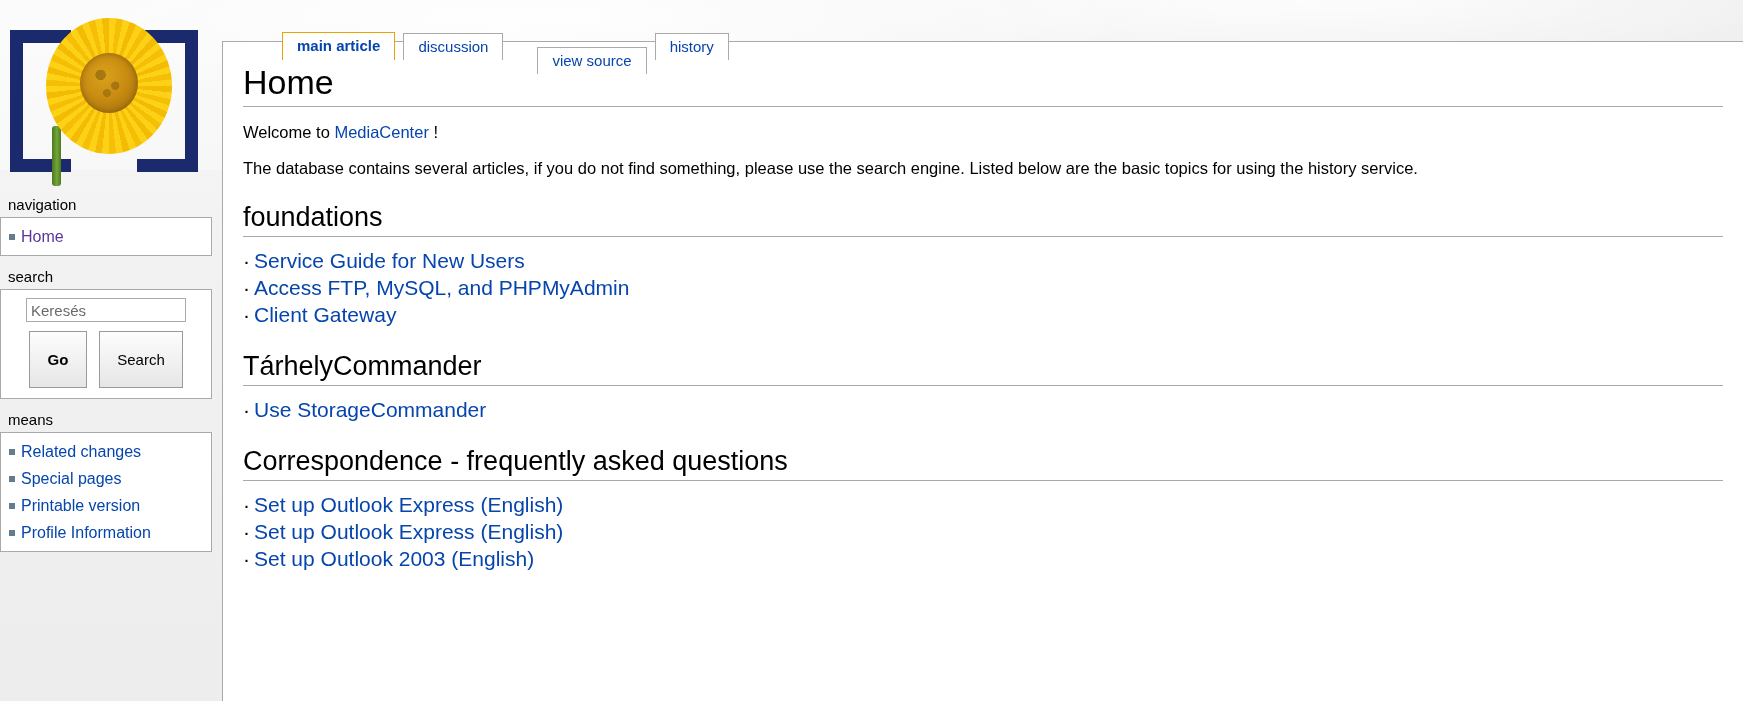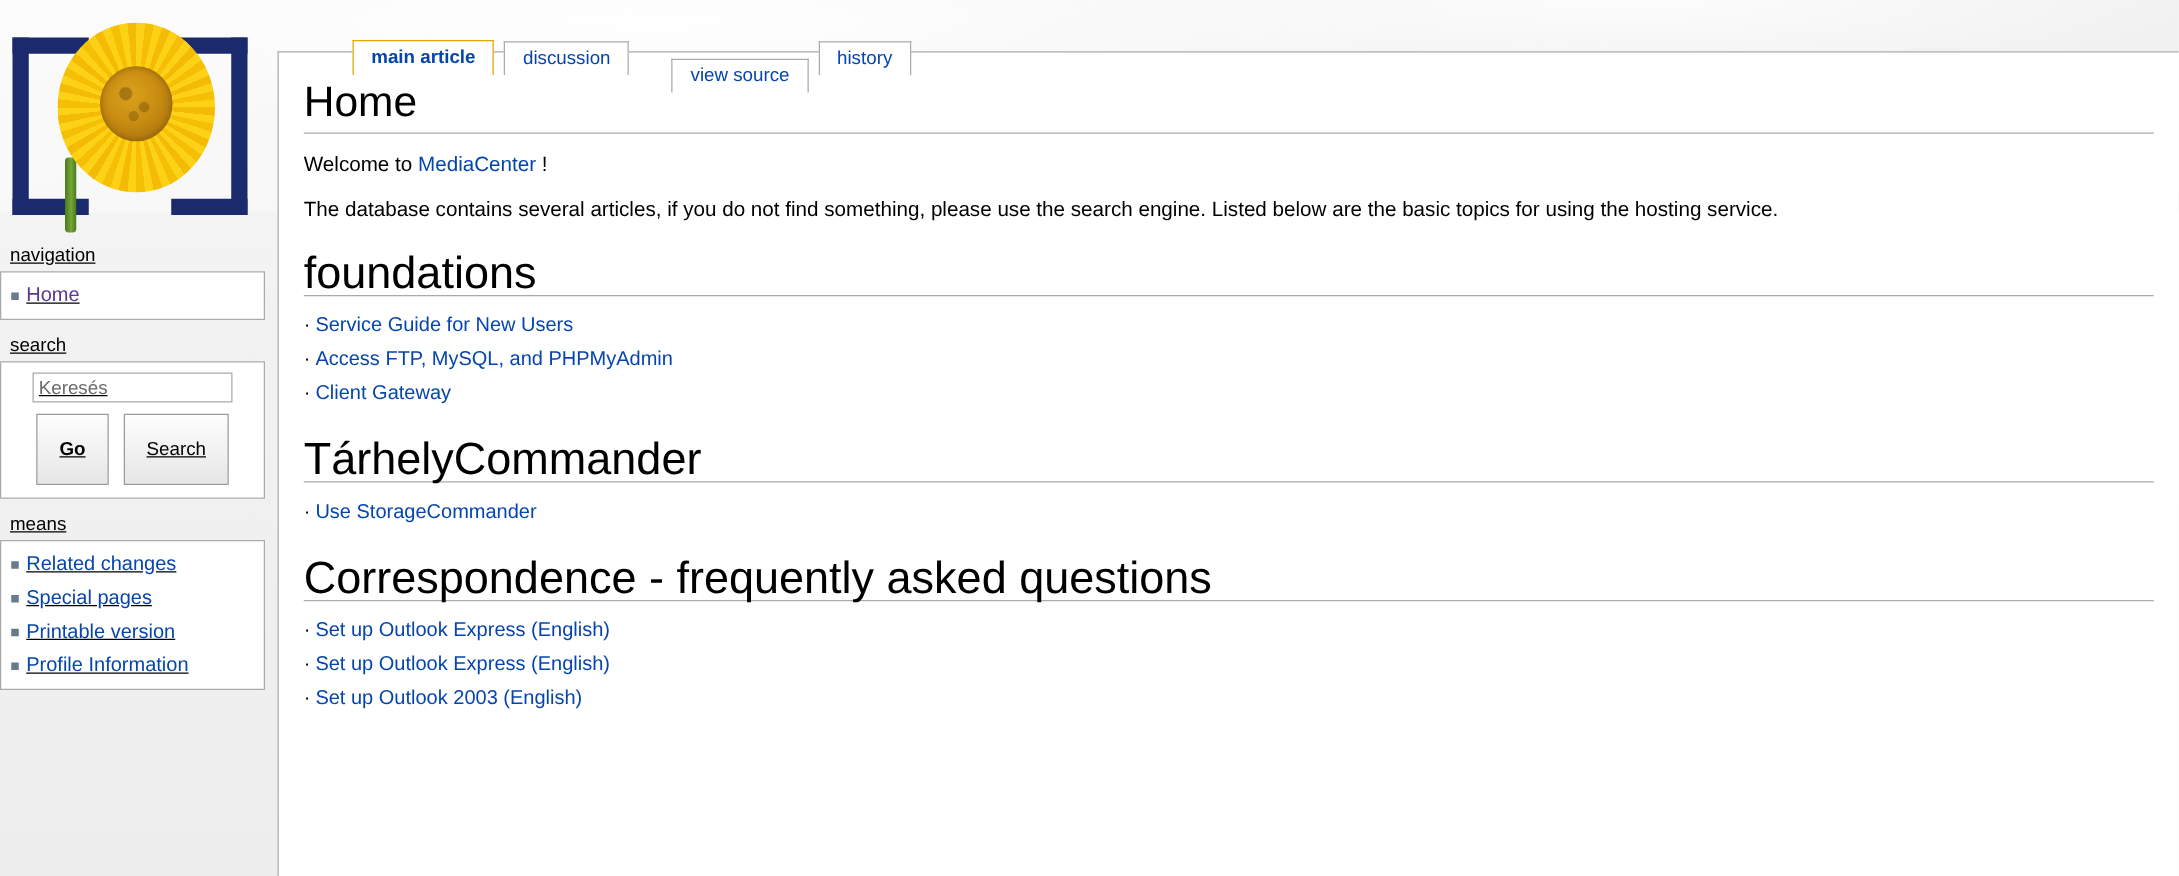--- a/index.html
+++ b/index.html
@@ -33,21 +33,20 @@
     pointer-events: none;
   }
 
   
   #left-column {
     position: absolute;
     left: 0; top: 0;
     width: 222px;
     height: 701px;
     z-index: 3;
-    text-decoration: underline;
   }
 
   
   #logo-area {
     position: relative;
     width: 222px;
     height: 196px;
     overflow: hidden;
   }
   #logo-graphic {
@@ -269,38 +268,38 @@
   #content h1.firstHeading {
     font-size: 34px;
     font-weight: normal;
     margin: 8px 0 4px 0;
     padding-bottom: 4px;
     border-bottom: 1px solid #aaaaaa;
     color: #000;
     line-height: 40px;
   }
   #content h2 {
-    font-size: 36px;
+    font-size: 27px;
     font-weight: normal;
     margin: 22px 0 4px 0;
     padding-bottom: 2px;
     border-bottom: 1px solid #aaaaaa;
     color: #000;
     line-height: 33px;
   }
   #content p {
     font-size: 16.5px;
     line-height: 22px;
     margin: 14px 0 14px 0;
     color: #000;
   }
   #content a { color: #0645ad; text-decoration: none; }
   ul.dotlist { list-style: none; margin: 10px 0 0 0; padding: 0; }
   ul.dotlist li {
-    font-size: 16px;
+    font-size: 21px;
     line-height: 27px;
     color: #000;
   }
   ul.dotlist li .dot { color: #000; margin-right: 4px; }
 </style>
 </head>
 <body>
 
 <div id="page"></div>
 
@@ -368,21 +367,21 @@
     <li>
       <a href="#">history</a>
     </li>
   </ul>
 
   <div id="content">
     <h1 class="firstHeading">Home</h1>
 
     <p><span>Welcome to </span><a href="#">MediaCenter</a><span> !</span></p>
 
-    <p>The database contains several articles, if you do not find something, please use the search engine. Listed below are the basic topics for using the hosting service.</p>
+    <p>The database contains several articles, if you do not find something, please use the search engine. Listed below are the basic topics for using the history service.</p>
 
     <h2>foundations</h2>
     <ul class="dotlist">
       <li><span class="dot">·</span><a href="#">Service Guide for New Users</a></li>
       <li><span class="dot">·</span><a href="#">Access FTP, MySQL, and PHPMyAdmin</a></li>
       <li><span class="dot">·</span><a href="#">Client Gateway</a></li>
     </ul>
 
     <h2>TárhelyCommander</h2>
     <ul class="dotlist">

